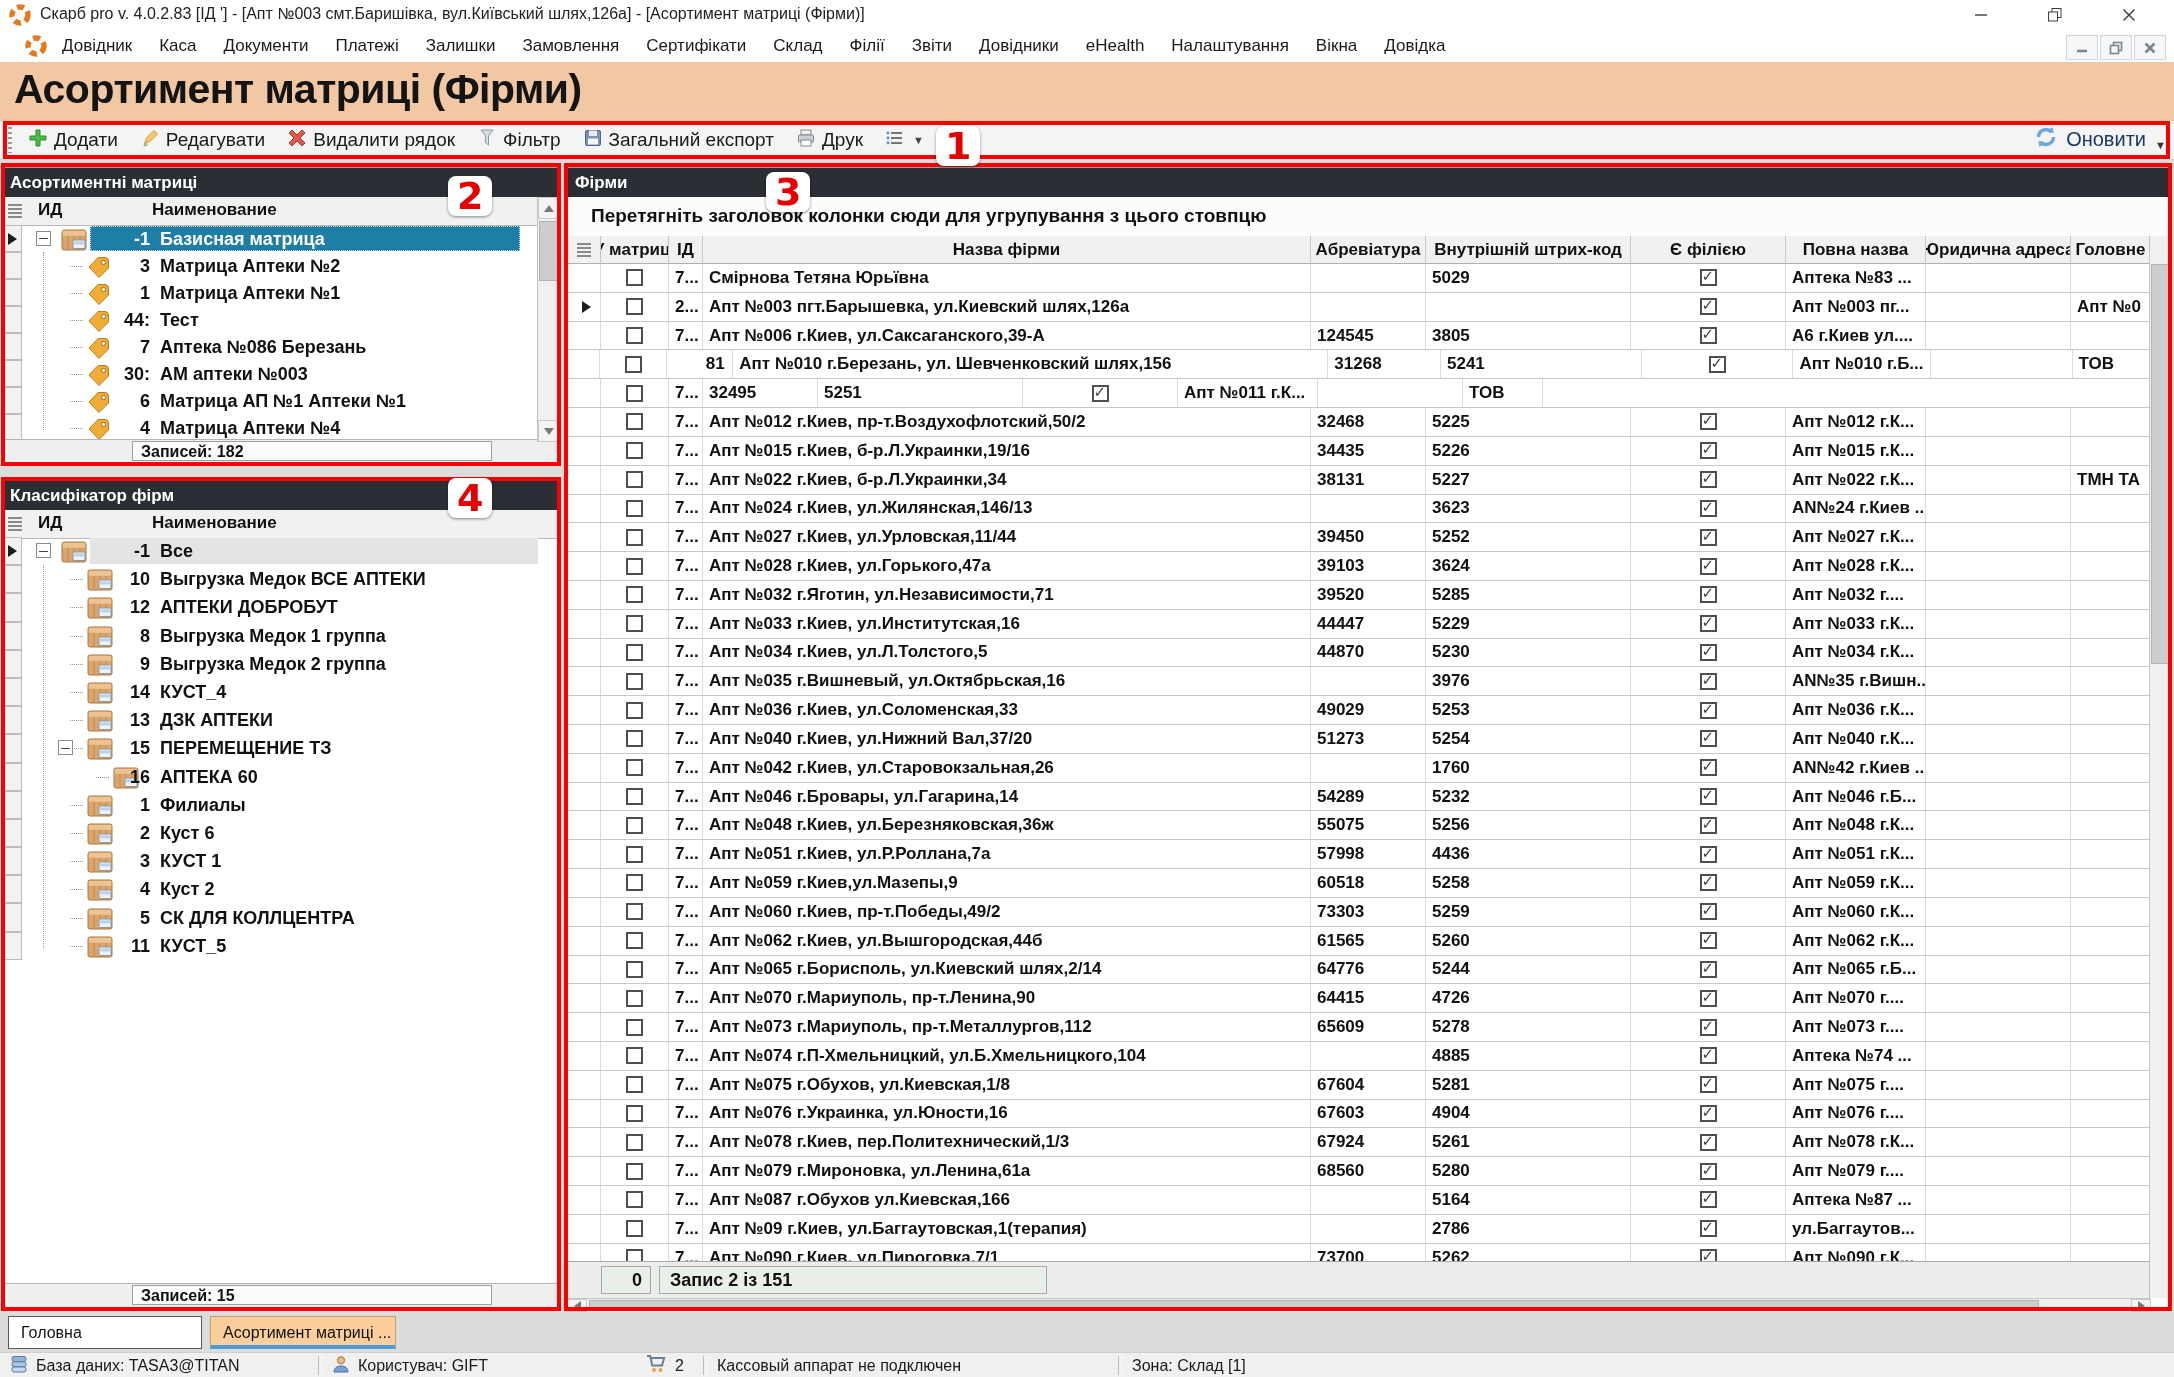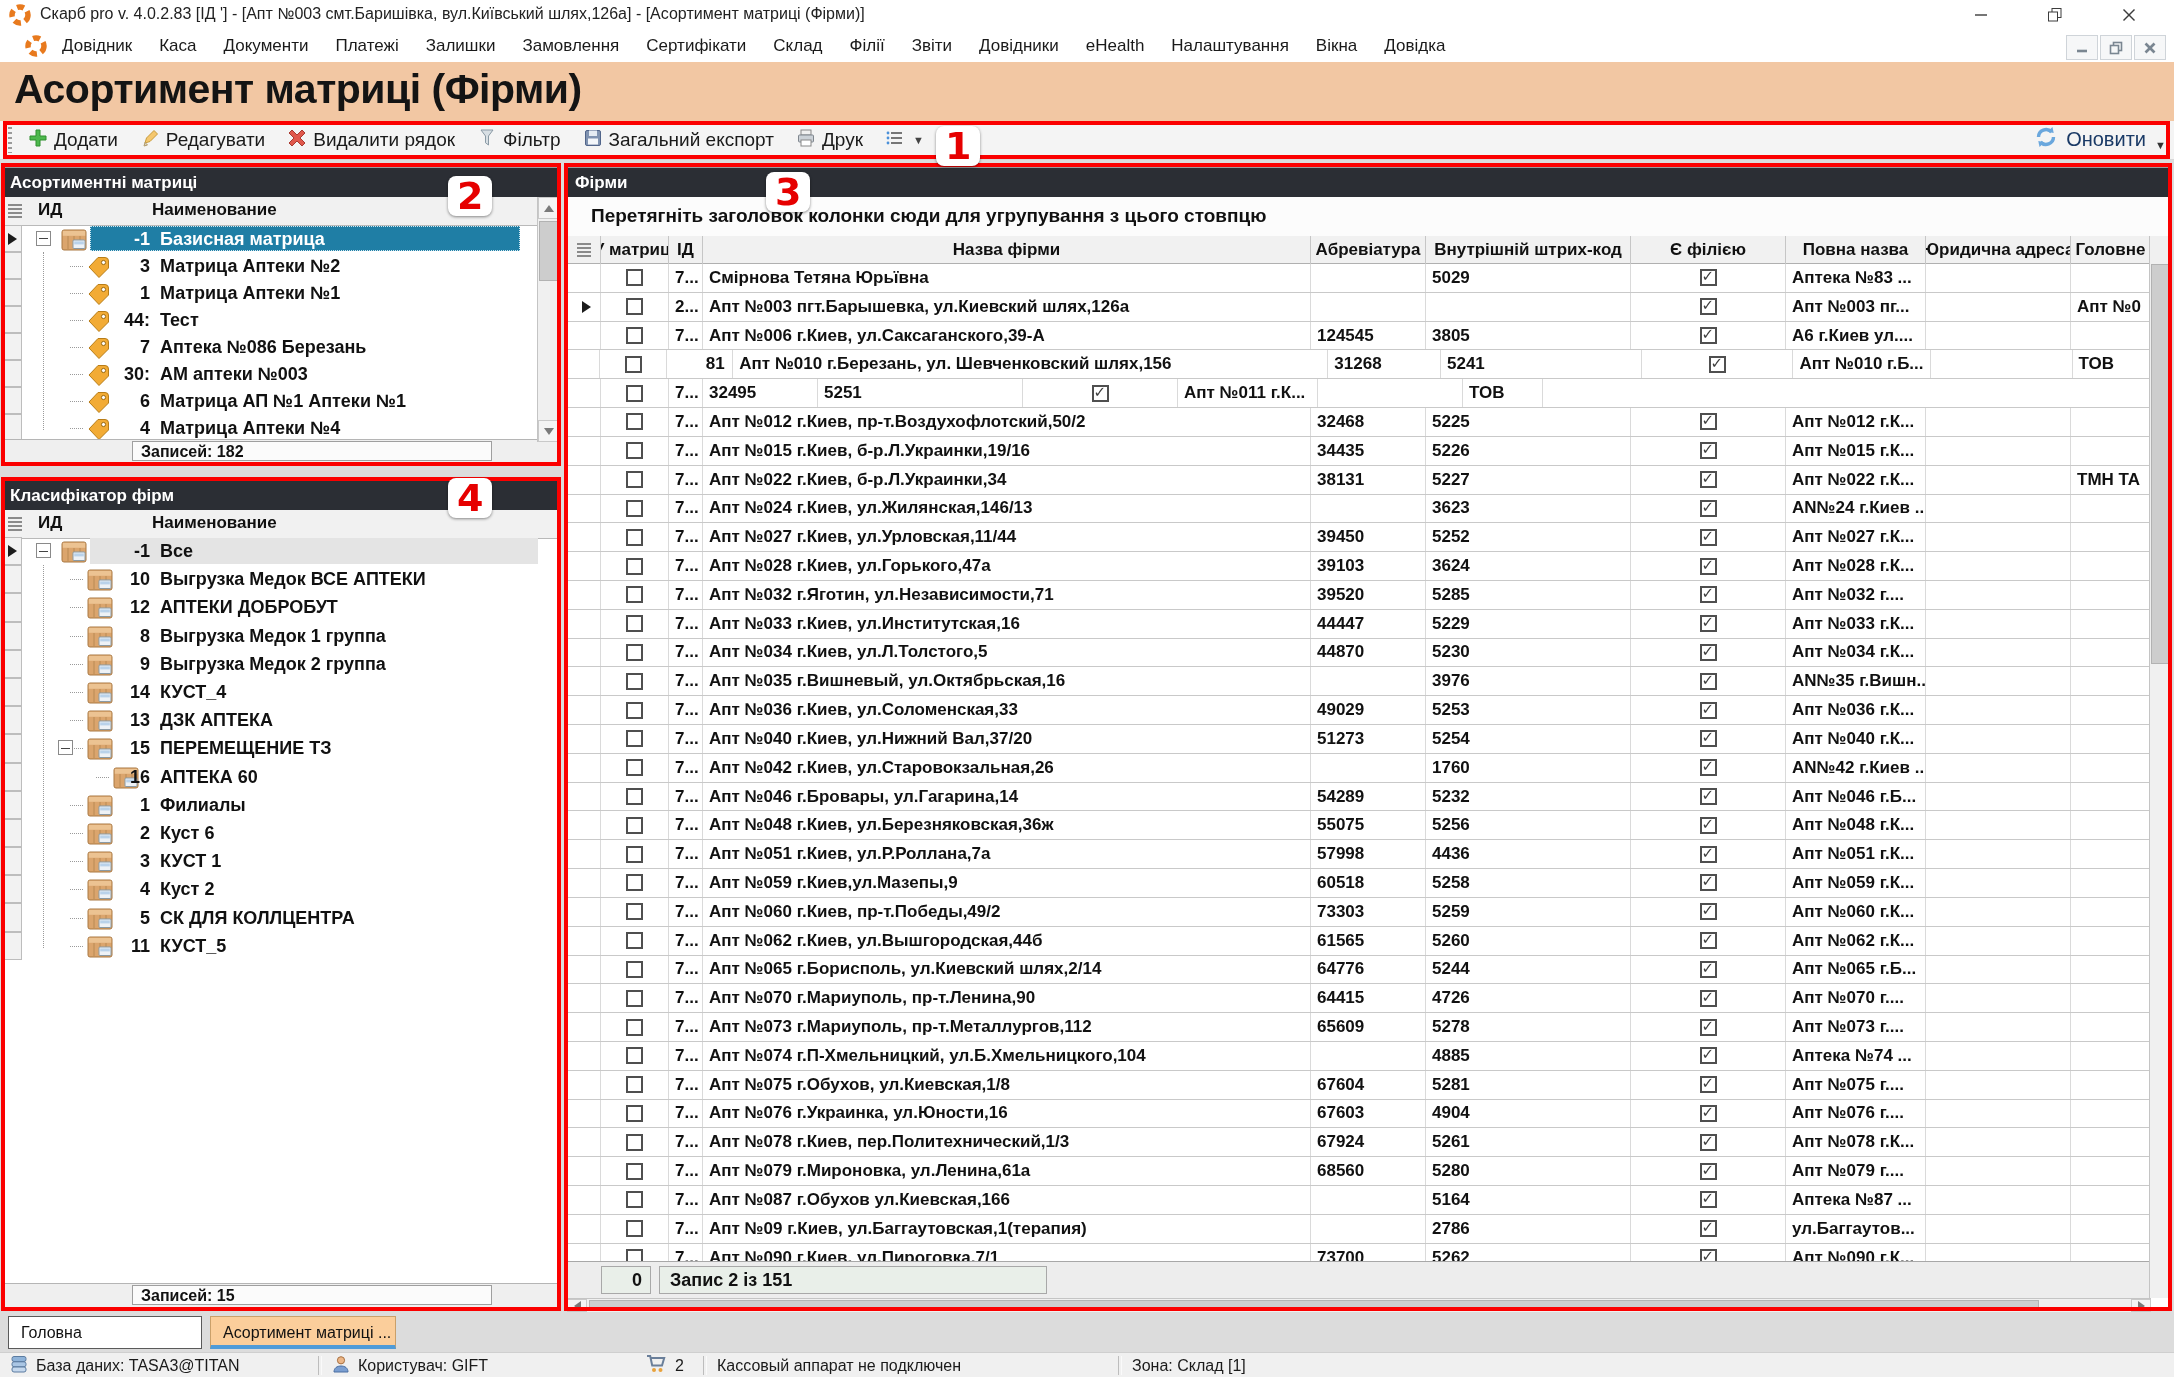--- a/index.html
+++ b/index.html
@@ -484,21 +484,21 @@
               <rect x="2.8" y="3.8" width="22.4" height="5" fill="#ecc392"></rect>
               <g stroke="#b98a55">
                 <line x1="8" y1="9" x2="8" y2="22"></line>
                 <line x1="14" y1="9" x2="14" y2="22"></line>
                 <line x1="20" y1="9" x2="20" y2="22"></line>
               </g>
               <rect x="13" y="13" width="12" height="8.5" rx="1" fill="#eef2f6" stroke="#8a9aa5"></rect>
               <rect x="14.2" y="14.4" width="9.6" height="3" fill="#b9d2ea"></rect>
             </svg></span>
           <span class="tid ontop">13</span>
-          <span class="tname ontop">ДЗК АПТЕКА</span>
+          <span class="tname ontop">ДЗК АПТЕКИ</span>
         </div>
         <div class="trow" style="height: 28.2px;">
           <div class="gut"></div>
           <div class="conn" style="left: 68px;"></div>
           <div class="expander" style="left: 56px;"></div>
           <span class="ticon" style="left: 84px;"><svg width="28" height="25" viewBox="0 0 28 25">
               <rect x="2" y="3" width="24" height="20" rx="2" fill="#dba56d" stroke="#a97843"></rect>
               <rect x="2.8" y="3.8" width="22.4" height="5" fill="#ecc392"></rect>
               <g stroke="#b98a55">
                 <line x1="8" y1="9" x2="8" y2="22"></line>

